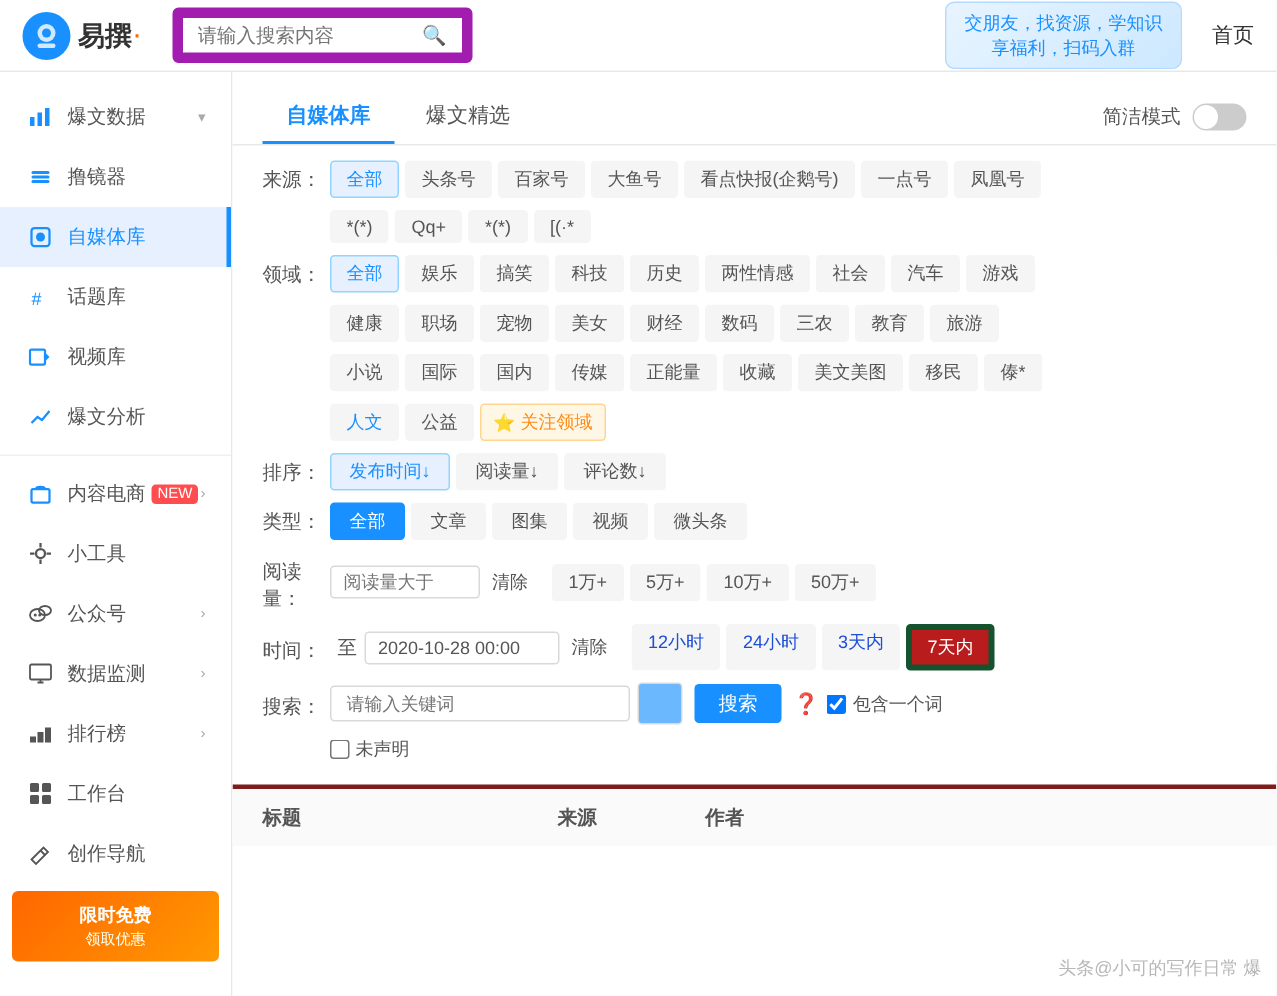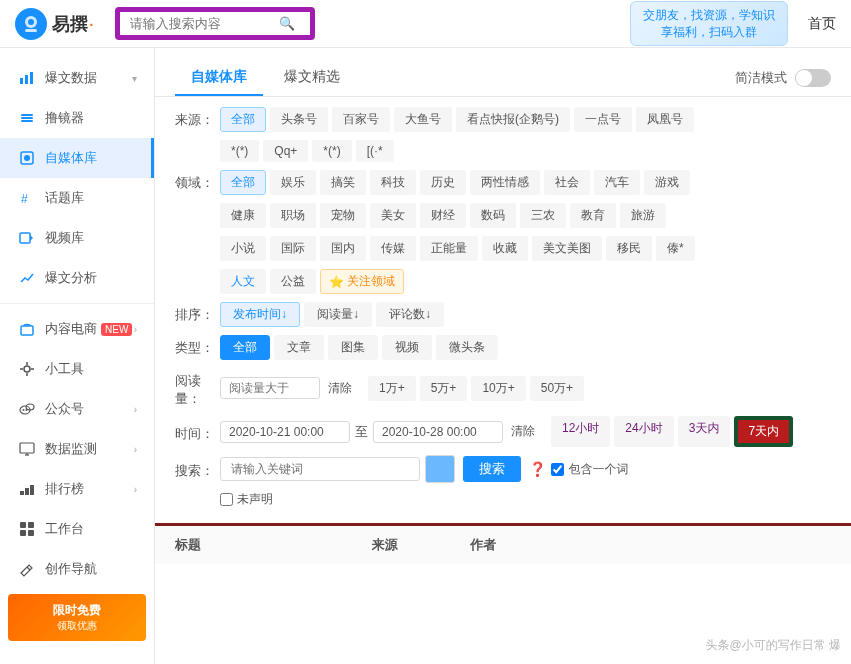--- a/index.html
+++ b/index.html
@@ -6,21 +6,21 @@
     body { font-family: 'Microsoft YaHei', Arial, sans-serif; font-size: 13px; background: #f5f5f5; display: flex; flex-direction: column; height: 664px; overflow: hidden; }
 
     
     .header {
       display: flex; align-items: center; background: #fff; padding: 8px 15px; border-bottom: 1px solid #e8e8e8; height: 48px; flex-shrink: 0;
     }
     .logo { display: flex; align-items: center; margin-right: 20px; }
     .logo-icon { width: 32px; height: 32px; background: #1890ff; border-radius: 50%; display: flex; align-items: center; justify-content: center; color: white; font-size: 14px; font-weight: bold; margin-right: 5px; }
     .logo-text { font-size: 18px; color: #333; font-weight: bold; }
     .logo-dot { color: #ff6600; font-size: 20px; }
-    .search-bar { display: flex; align-items: center; border: 5px solid #a21caf; border-radius: 4px; padding: 4px 10px; width: 200px; margin-right: auto; }
+    .search-bar { display: flex; align-items: center; border: 7px solid #a21caf; border-radius: 4px; padding: 4px 10px; width: 200px; margin-right: auto; }
     .search-bar input { border: none; outline: none; font-size: 13px; color: #999; width: 150px; }
     .search-bar .search-icon-btn { color: #999; cursor: pointer; }
     .header-banner { background: linear-gradient(135deg, #e8f4ff, #cce8ff); border: 1px solid #b3d9ff; border-radius: 6px; padding: 5px 12px; font-size: 12px; color: #1890ff; margin-right: 20px; line-height: 1.4; text-align: center; }
     .header-nav { font-size: 14px; color: #333; cursor: pointer; }
 
     
     .main-layout { display: flex; flex: 1; overflow: hidden; }
 
     
     .sidebar { width: 155px; background: #fff; border-right: 1px solid #e8e8e8; padding: 10px 0; overflow-y: auto; flex-shrink: 0; }
@@ -72,21 +72,21 @@
     .read-row { display: flex; align-items: center; margin-bottom: 8px; }
     .read-input { border: 1px solid #d9d9d9; border-radius: 3px; padding: 3px 8px; font-size: 12px; color: #999; width: 100px; outline: none; }
     .read-options { display: flex; gap: 4px; margin-left: 8px; }
     .read-btn { padding: 3px 10px; border-radius: 3px; cursor: pointer; font-size: 12px; color: #555; background: #f5f5f5; border: 1px solid transparent; }
 
     
     .time-row { display: flex; align-items: center; margin-bottom: 8px; }
     .time-input { border: 1px solid #d9d9d9; border-radius: 3px; padding: 3px 8px; font-size: 12px; color: #555; width: 130px; outline: none; }
     .time-sep { margin: 0 5px; color: #555; }
     .time-options { display: flex; gap: 4px; margin-left: 8px; }
-    .time-btn { padding: 3px 10px; border-radius: 3px; cursor: pointer; font-size: 12px; color: #701a75; background: #f5f5f5; border: 1px solid transparent; }
+    .time-btn { padding: 3px 10px; border-radius: 3px; cursor: pointer; font-size: 12px; color: #1d4ed8; background: #f5f5f5; border: 1px solid transparent; }
     .time-btn.active { background: #b91c1c; color: white; border: 4px solid #14532d; }
     .clear-btn { color: #555; font-size: 12px; cursor: pointer; padding: 3px 8px; }
 
     
     .search-row { display: flex; align-items: center; margin-bottom: 8px; }
     .keyword-input { border: 1px solid #d9d9d9; border-radius: 3px; padding: 4px 10px; font-size: 12px; color: #999; width: 200px; outline: none; }
     .color-select { width: 30px; height: 28px; border: 1px solid #d9d9d9; margin-left: 5px; cursor: pointer; background: #6bb8ff; border-radius: 3px; }
     .search-btn { background: #1890ff; color: white; border: none; border-radius: 3px; padding: 4px 16px; font-size: 13px; cursor: pointer; margin-left: 8px; }
     .help-icon { color: #999; margin-left: 8px; cursor: pointer; font-size: 14px; }
     .include-word { display: flex; align-items: center; color: #555; font-size: 12px; margin-left: 5px; cursor: pointer; }
@@ -415,21 +415,20 @@
         <div class="read-options">
           <span class="read-btn">1万+</span>
           <span class="read-btn">5万+</span>
           <span class="read-btn">10万+</span>
           <span class="read-btn">50万+</span>
         </div>
       </div>
 
       <div class="time-row">
         <span class="filter-label">时间：</span>
-        <input class="time-input" type="text" value="2020-10-21 00:00" style="">
         <span class="time-sep">至</span>
         <input class="time-input" type="text" value="2020-10-28 00:00" style="">
         <span class="clear-btn">清除</span>
         <div class="time-options">
           <span class="time-btn">12小时</span>
           <span class="time-btn">24小时</span>
           <span class="time-btn">3天内</span>
           <span class="time-btn active">7天内</span>
         </div>
       </div>

